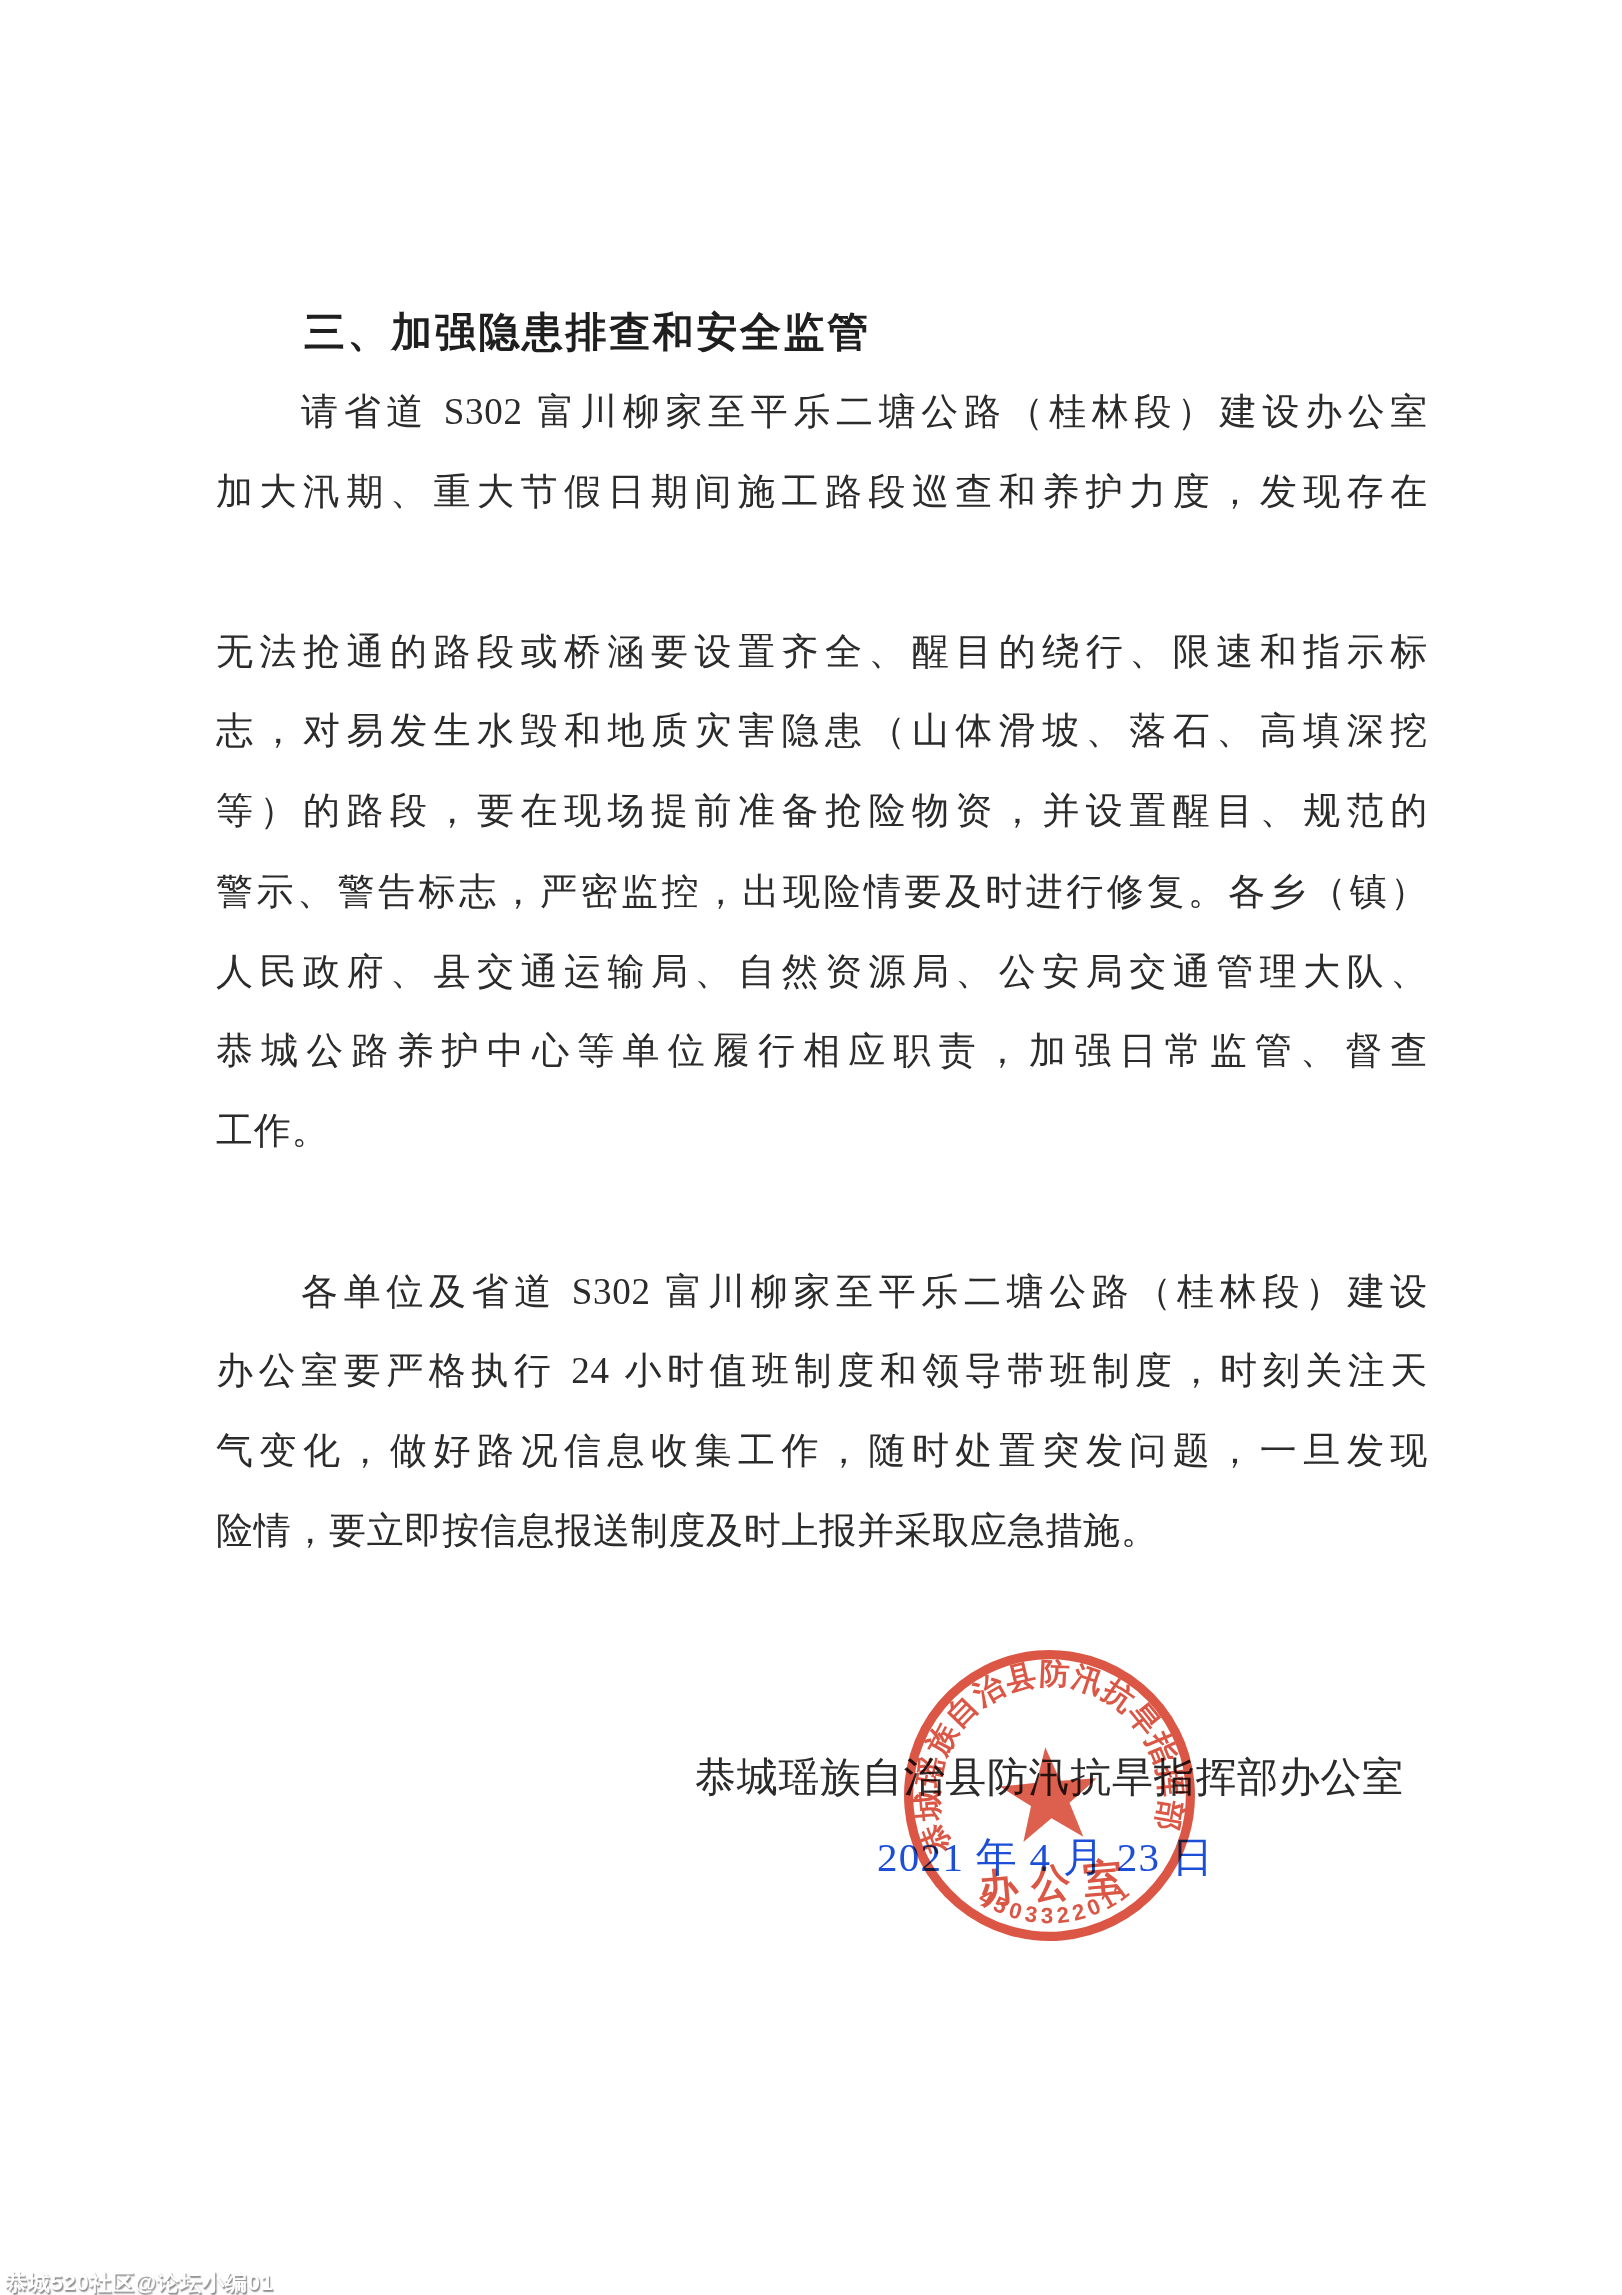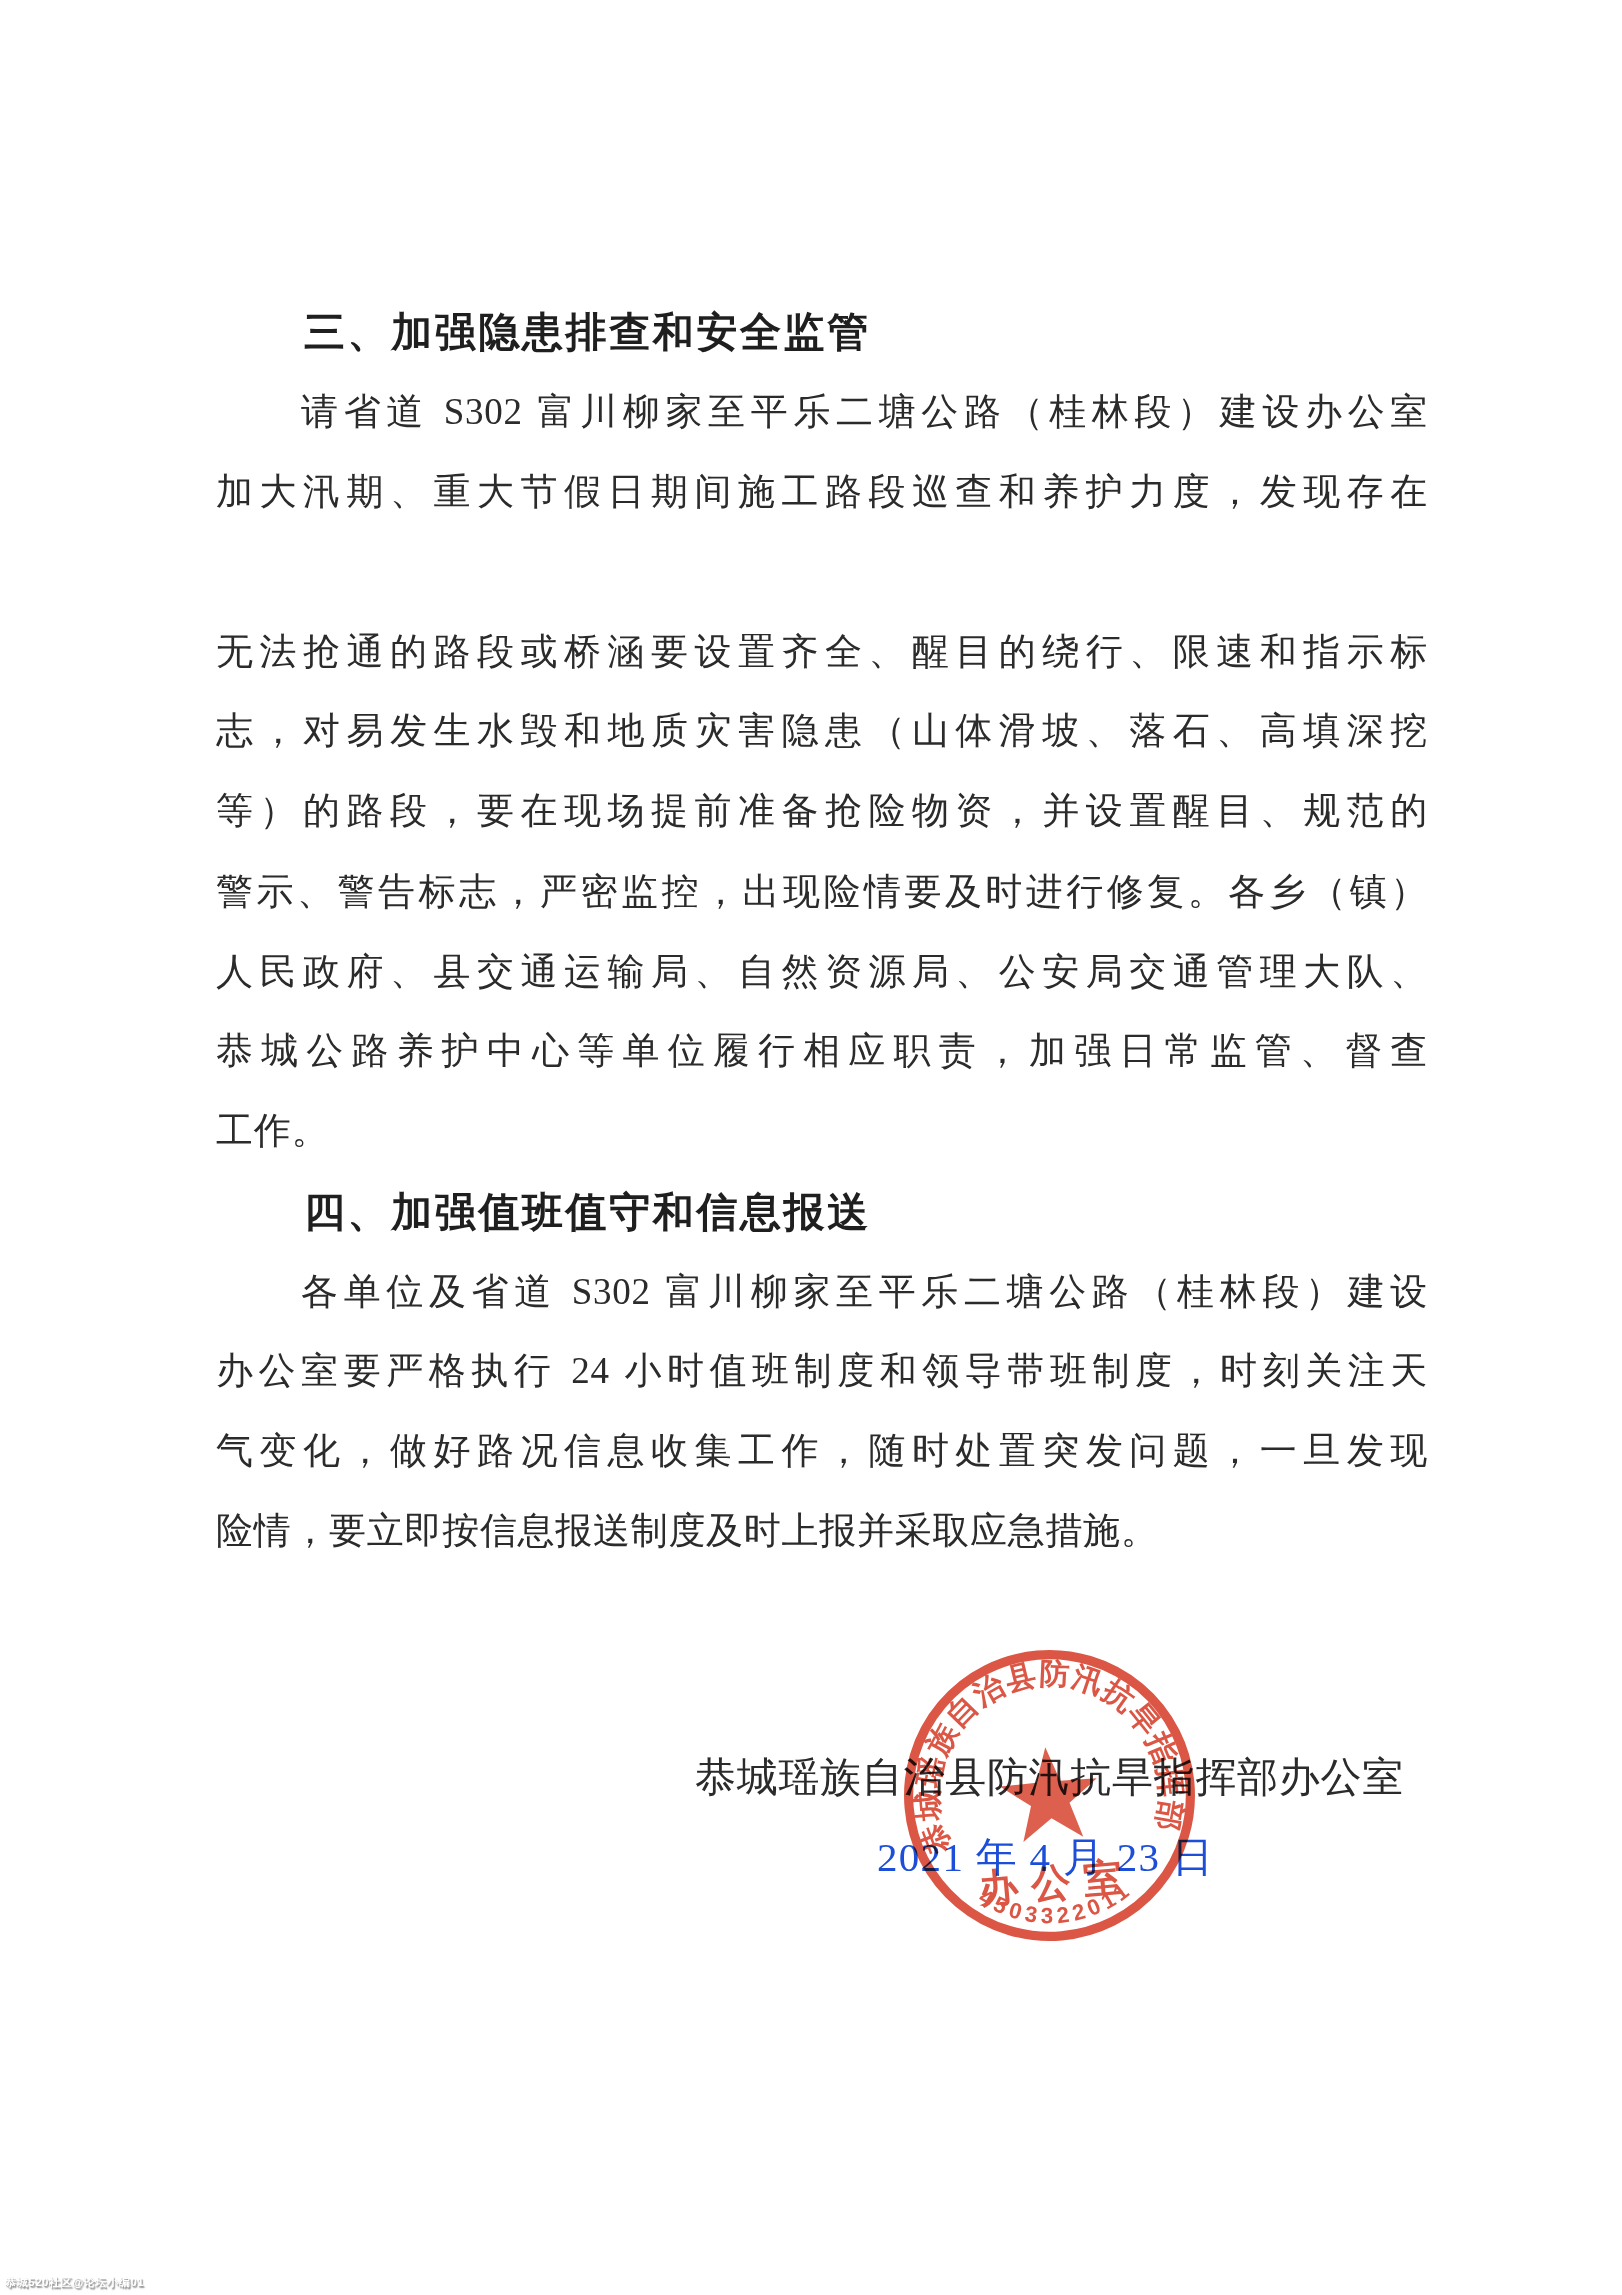--- a/index.html
+++ b/index.html
@@ -74,21 +74,21 @@
     mix-blend-mode: multiply;
     opacity: 0.9;
   }
   .seal text {
     font-family: "Liberation Sans", "DejaVu Sans", sans-serif;
   }
   .watermark {
     position: absolute;
     left: 5.2px;
     top: 2272px;
-    font-size: 11px;
+    font-size: 22px;
     line-height: 21px;
     font-family: "Liberation Sans", "DejaVu Sans", sans-serif;
     font-weight: 700;
     color: #ffffff;
     letter-spacing: 0.7px;
     text-shadow: 1.3px 2px 1.3px rgba(130,130,130,0.85), 0.7px 0.7px 0 rgba(160,160,160,0.6);
     white-space: nowrap;
   }
 </style>
 </head>
@@ -101,21 +101,20 @@
   <div class="line just indent" style="top:386px">请省道 S302 富川柳家至平乐二塘公路（桂林段）建设办公室</div>
   <div class="line just" style="top:466px">加大汛期、重大节假日期间施工路段巡查和养护力度，发现存在</div>
   <div class="line just" style="top:626px">无法抢通的路段或桥涵要设置齐全、醒目的绕行、限速和指示标</div>
   <div class="line just" style="top:705px">志，对易发生水毁和地质灾害隐患（山体滑坡、落石、高填深挖</div>
   <div class="line just" style="top:785px">等）的路段，要在现场提前准备抢险物资，并设置醒目、规范的</div>
   <div class="line just" style="top:866px">警示、警告标志，严密监控，出现险情要及时进行修复。各乡（镇）</div>
   <div class="line just" style="top:946px">人民政府、县交通运输局、自然资源局、公安局交通管理大队、</div>
   <div class="line just" style="top:1025px">恭城公路养护中心等单位履行相应职责，加强日常监管、督查</div>
   <div class="line" style="top:1105px">工作。</div>
 
-  <div class="heading" style="top:1185px">四、加强值班值守和信息报送</div>
 
   <div class="line just indent" style="top:1266px">各单位及省道 S302 富川柳家至平乐二塘公路（桂林段）建设</div>
   <div class="line just" style="top:1345px">办公室要严格执行 24 小时值班制度和领导带班制度，时刻关注天</div>
   <div class="line just" style="top:1425px">气变化，做好路况信息收集工作，随时处置突发问题，一旦发现</div>
   <div class="line" style="top:1505px">险情，要立即按信息报送制度及时上报并采取应急措施。</div>
 
   <div class="signature">恭城瑶族自治县防汛抗旱指挥部办公室</div>
   <div class="date">2021 年 4 月 23 日</div>
 
   <svg class="seal" viewBox="0 0 496 496">

